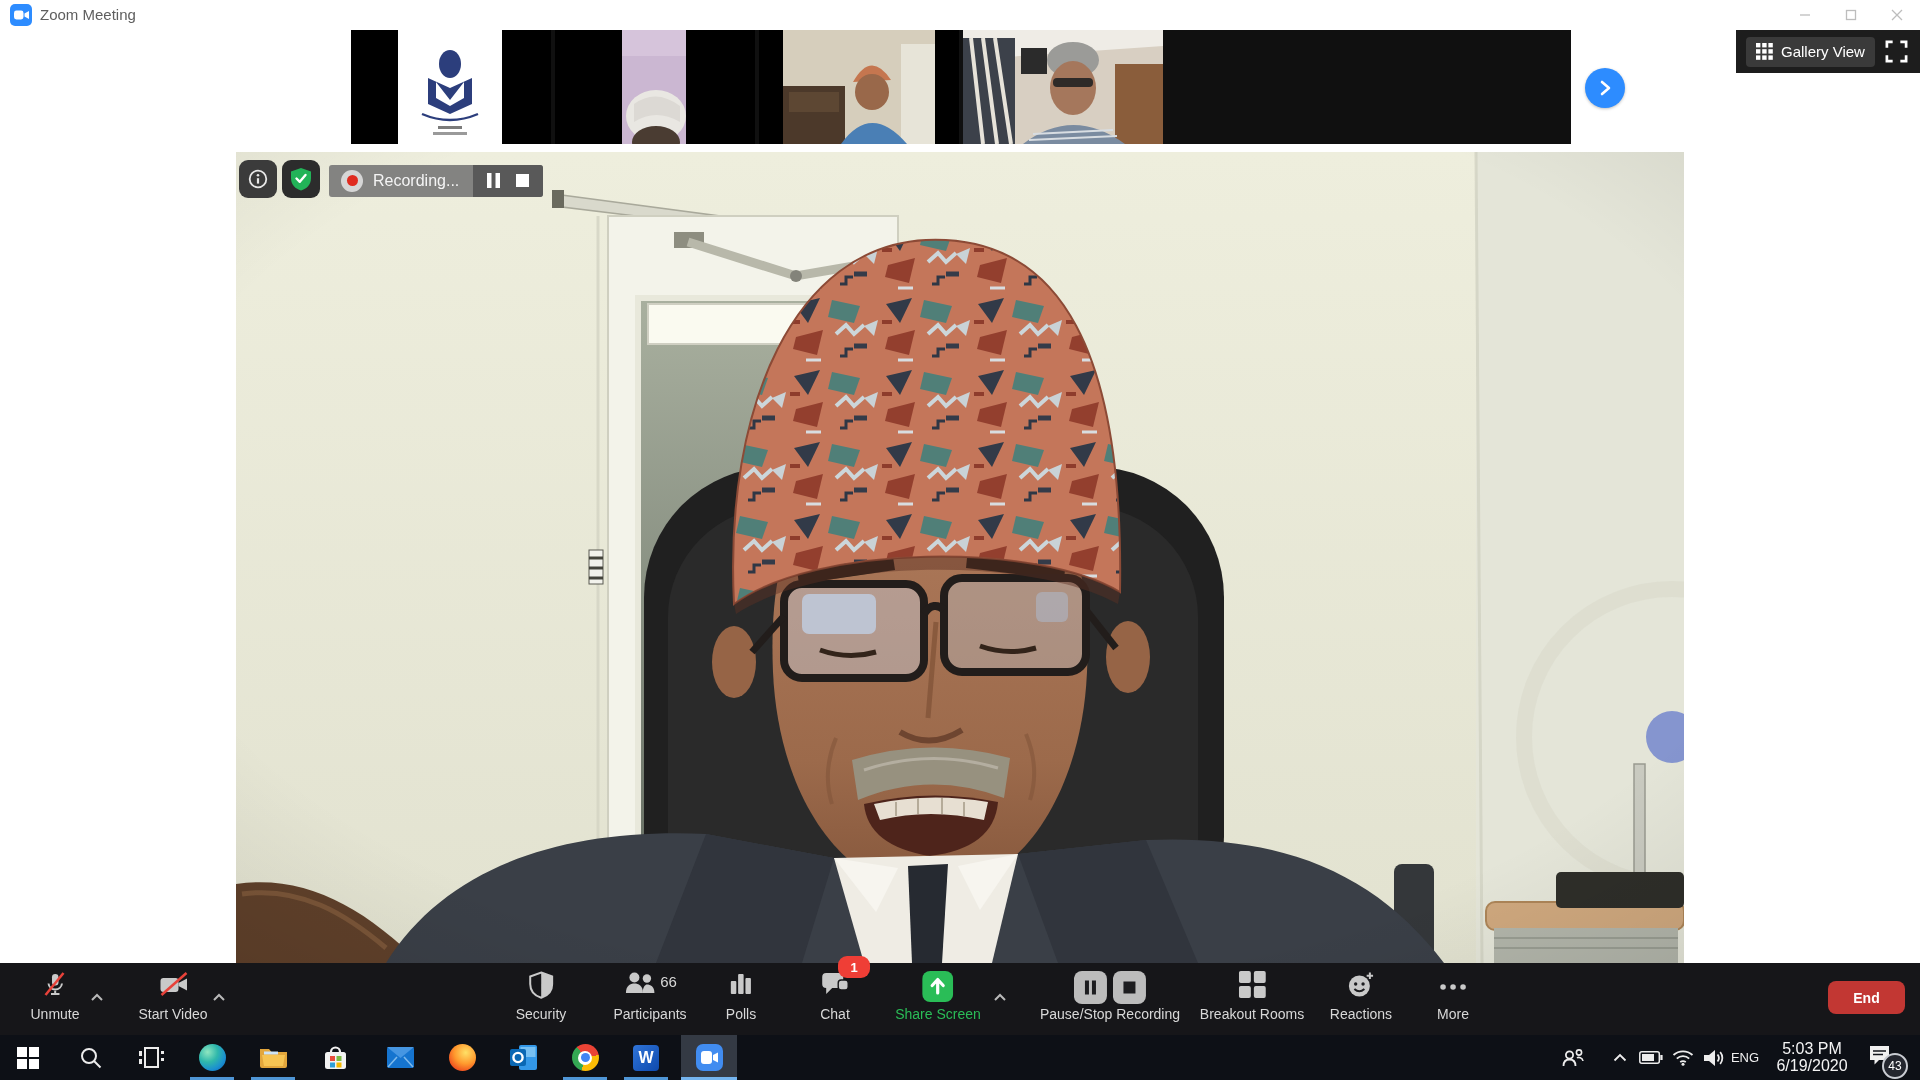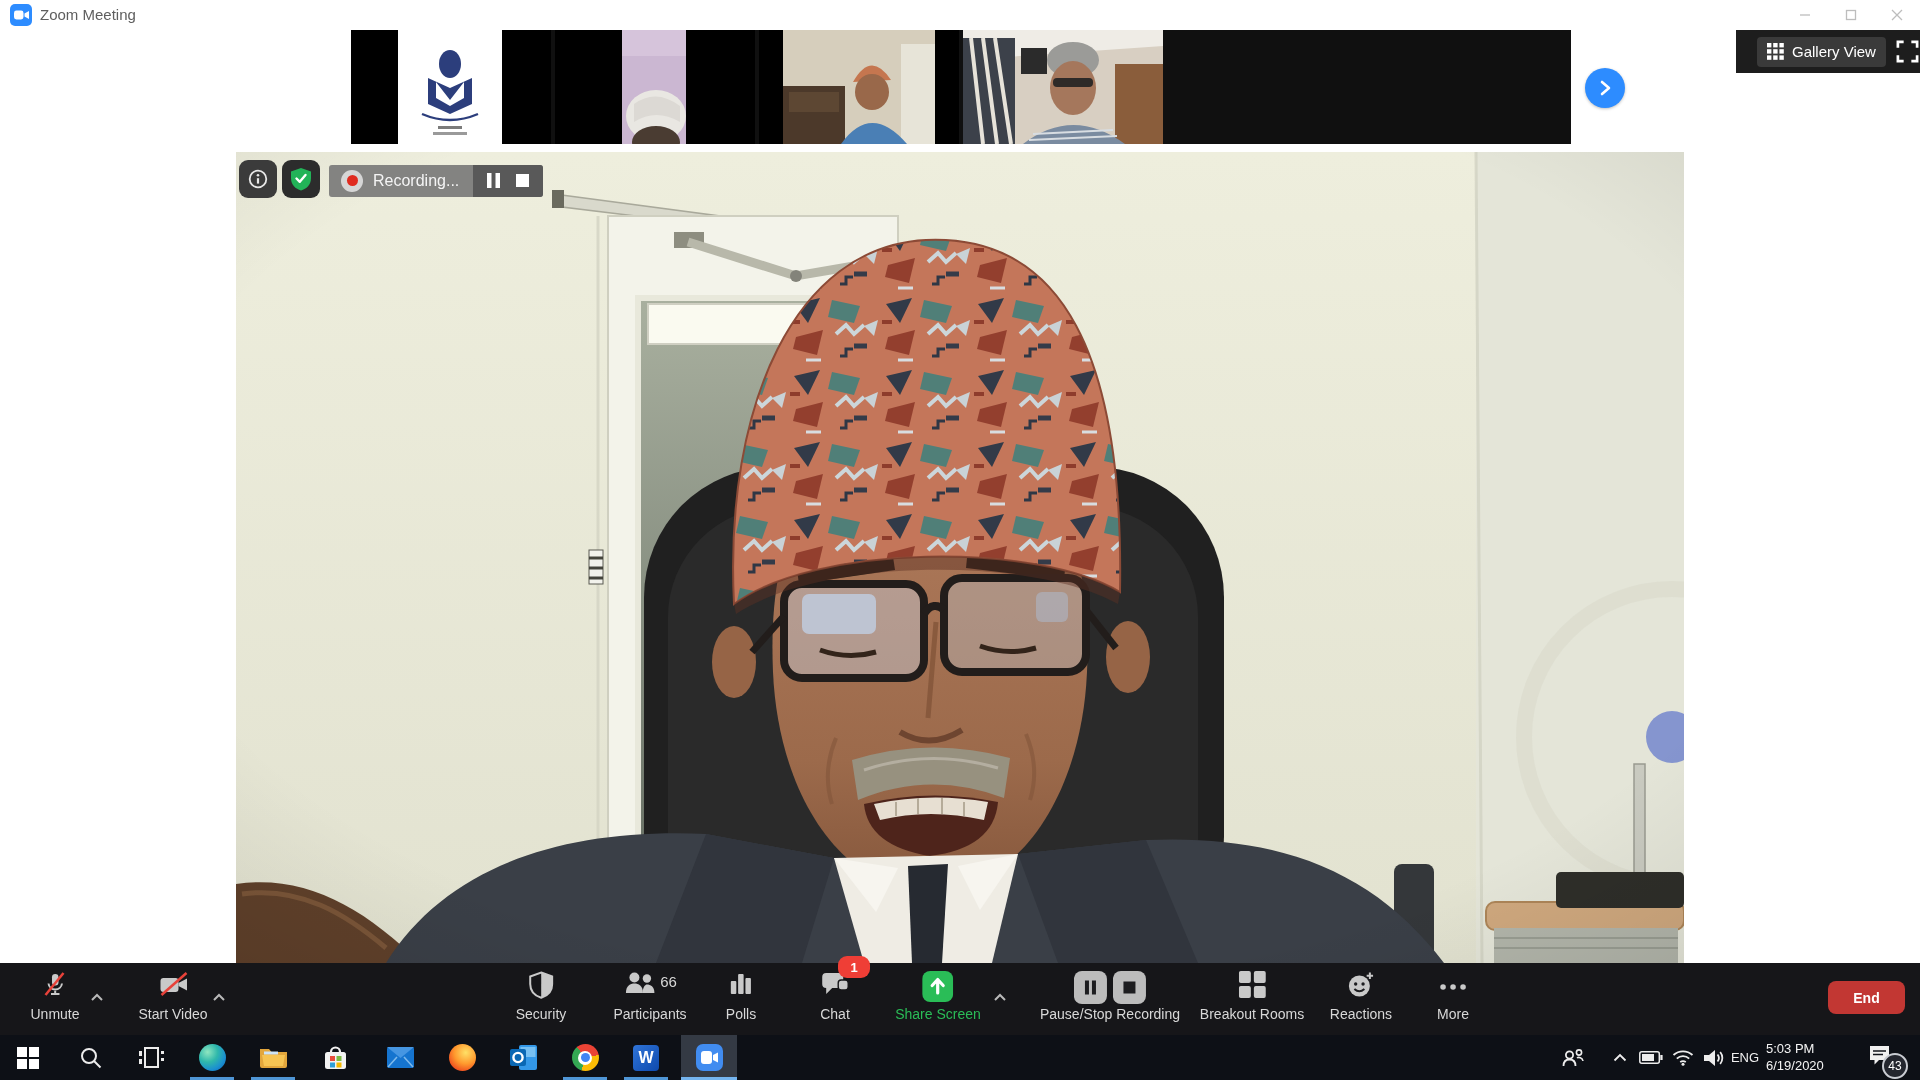--- a/index.html
+++ b/index.html
@@ -16,21 +16,21 @@
   .strip{position:absolute;left:351px;top:30px;width:1220px;height:114px;background:#101010;
     display:flex;gap:4px;}
   .tile{position:relative;height:114px;background:#000;overflow:hidden;flex:0 0 200px;}
   .tile-name{background:#262626;display:flex;align-items:center;justify-content:center;}
   .tile-name span{color:#fff;font-size:21px;font-weight:700;letter-spacing:.2px;}
   .pillar{position:absolute;top:0;height:114px;}
   .next-btn{position:absolute;left:1585px;top:68px;width:40px;height:40px;border-radius:50%;
     background:#2d8cff;display:flex;align-items:center;justify-content:center;box-shadow:0 1px 3px rgba(0,0,0,.25);}
   .viewbar{position:absolute;left:1736px;top:30px;width:184px;height:43px;background:#1d1d1d;
     display:flex;align-items:center;}
-  .gallery-chip{margin-left:21px;height:30px;background:#3a3a3a;border-radius:4px;display:flex;
+  .gallery-chip{margin-left:10px;height:30px;background:#3a3a3a;border-radius:4px;display:flex;
     align-items:center;gap:8px;padding:0 10px;color:#fff;font-size:15px;}
   .fs-btn{margin-left:9px;display:flex;align-items:center;}
   
   .video{position:absolute;left:236px;top:152px;width:1448px;height:811px;background:#e8e8d9;overflow:hidden;}
   .recbar{position:absolute;left:3px;top:8px;height:38px;display:flex;align-items:center;}
   .rec-btn{width:38px;height:38px;border-radius:9px;background:#3b3b3b;display:flex;align-items:center;
     justify-content:center;margin-right:5px;}
   .rec-pill{margin-left:4px;margin-top:3px;height:32px;background:rgba(116,116,116,.88);border-radius:3px;
     display:flex;align-items:center;overflow:hidden;}
   .rec-dot{width:22px;height:22px;border-radius:50%;background:#d6d6d6;margin:0 10px 0 12px;
@@ -57,22 +57,22 @@
   
   .taskbar{position:absolute;left:0;top:1035px;width:1920px;height:45px;background:#0d1016;}
   .tb{position:absolute;top:0;width:56px;height:45px;transform:translateX(-50%);display:flex;
     align-items:center;justify-content:center;}
   .tb-active{background:#343a44;}
   .runline{position:absolute;top:42px;height:3px;background:#4f96d6;transform:translateX(-50%);}
   .runline.bright{background:#74b4ee;}
   .tray{position:absolute;top:0;height:45px;display:flex;align-items:center;justify-content:center;
     transform:translateX(-50%);color:#f0f0f0;}
   .lang{font-size:13px;}
-  .clock{position:absolute;left:1766px;top:5px;width:92px;text-align:left;color:#f4f4f4;
-    font-size:13px;line-height:17px;}
+  .clock{position:absolute;left:1766px;top:5px;width:92px;text-align:center;color:#f4f4f4;
+    font-size:16px;line-height:17px;}
   .notif{position:absolute;left:1868px;top:10px;width:30px;height:26px;}
   .notif-badge{position:absolute;left:14px;top:8px;width:26px;height:26px;border-radius:50%;
     background:#23262e;border:2px solid #c9ccd2;color:#fff;font-size:12px;display:flex;
     align-items:center;justify-content:center;box-sizing:border-box;}
   
   .edge-ic{width:27px;height:27px;border-radius:50%;
     background:radial-gradient(circle at 32% 30%,#8fe6c0,#2fb8ab 38%,#1b90d0 68%,#0c60b2);}
   .firefox-ic{width:27px;height:27px;border-radius:50%;
     background:radial-gradient(circle at 62% 32%,#ffe066,#ff9a2e 45%,#ef5220 76%,#c32e12);}
   .chrome-ic{width:27px;height:27px;border-radius:50%;position:relative;

